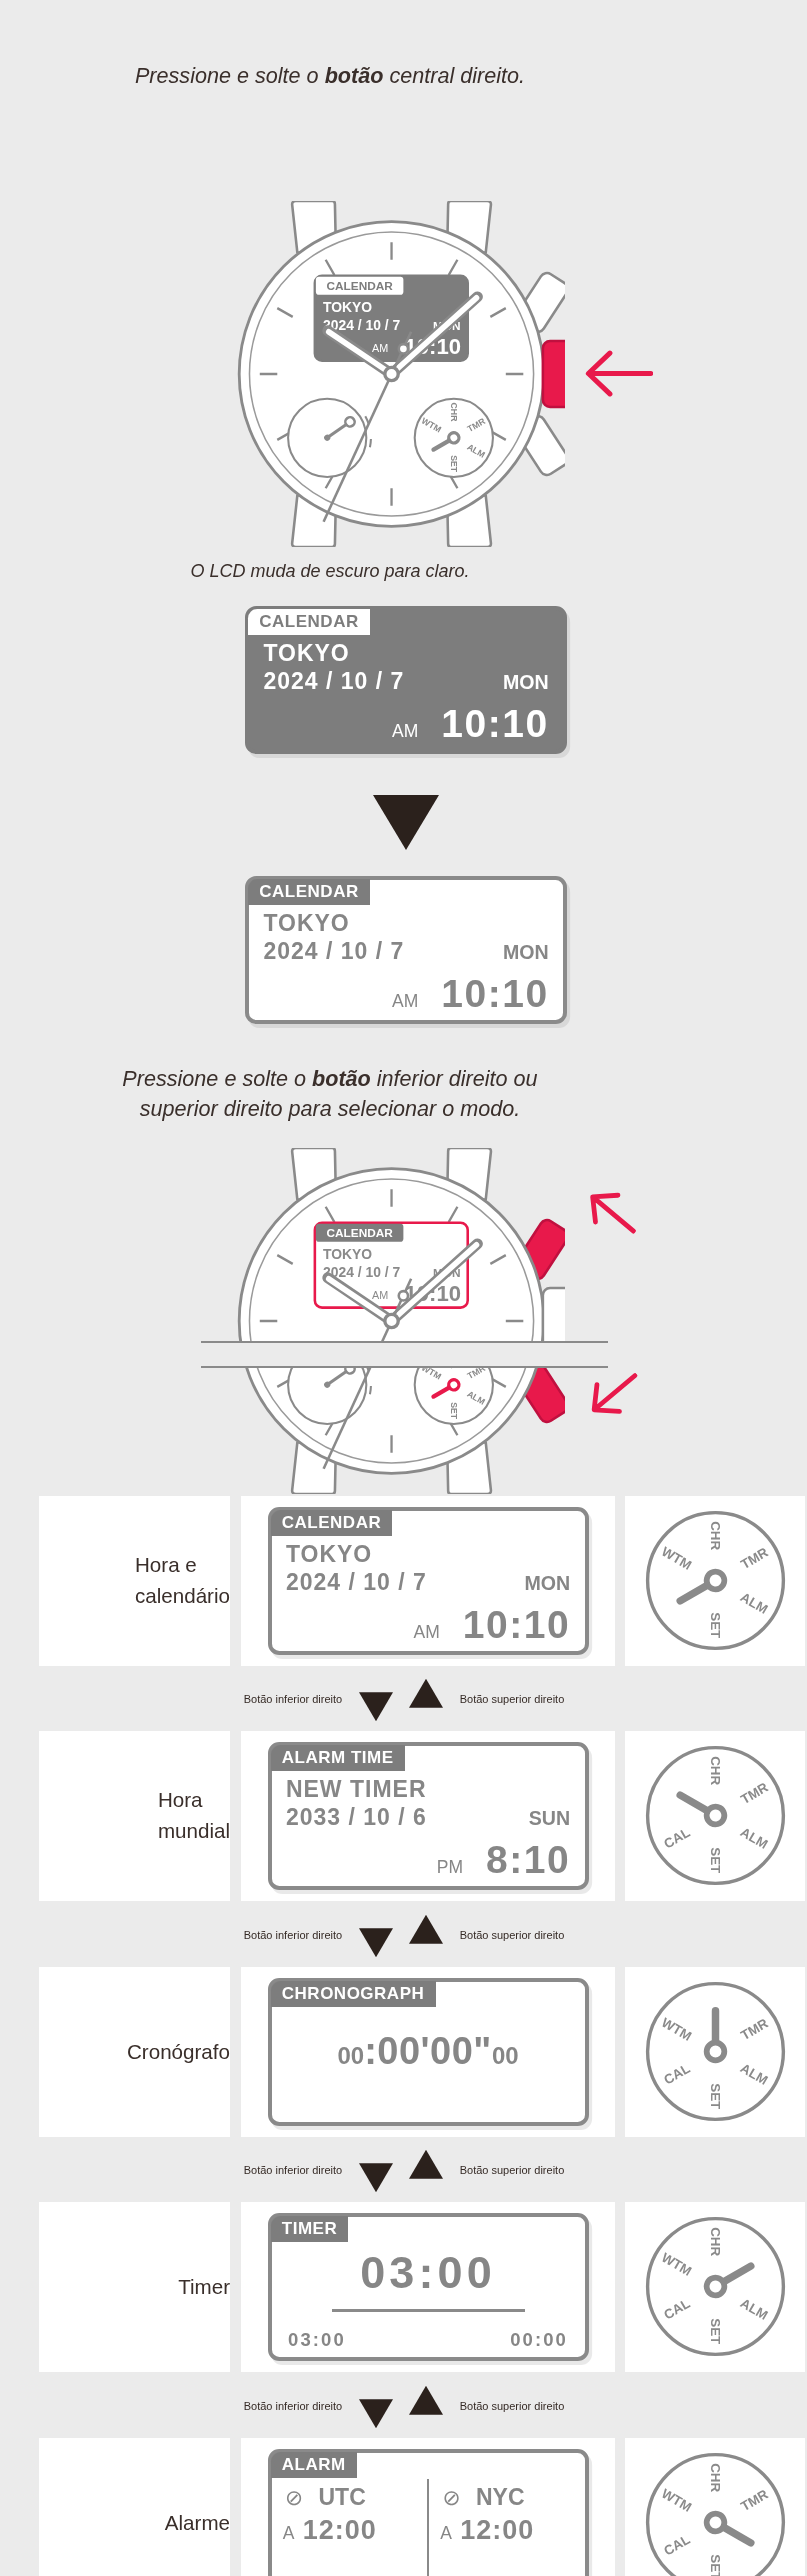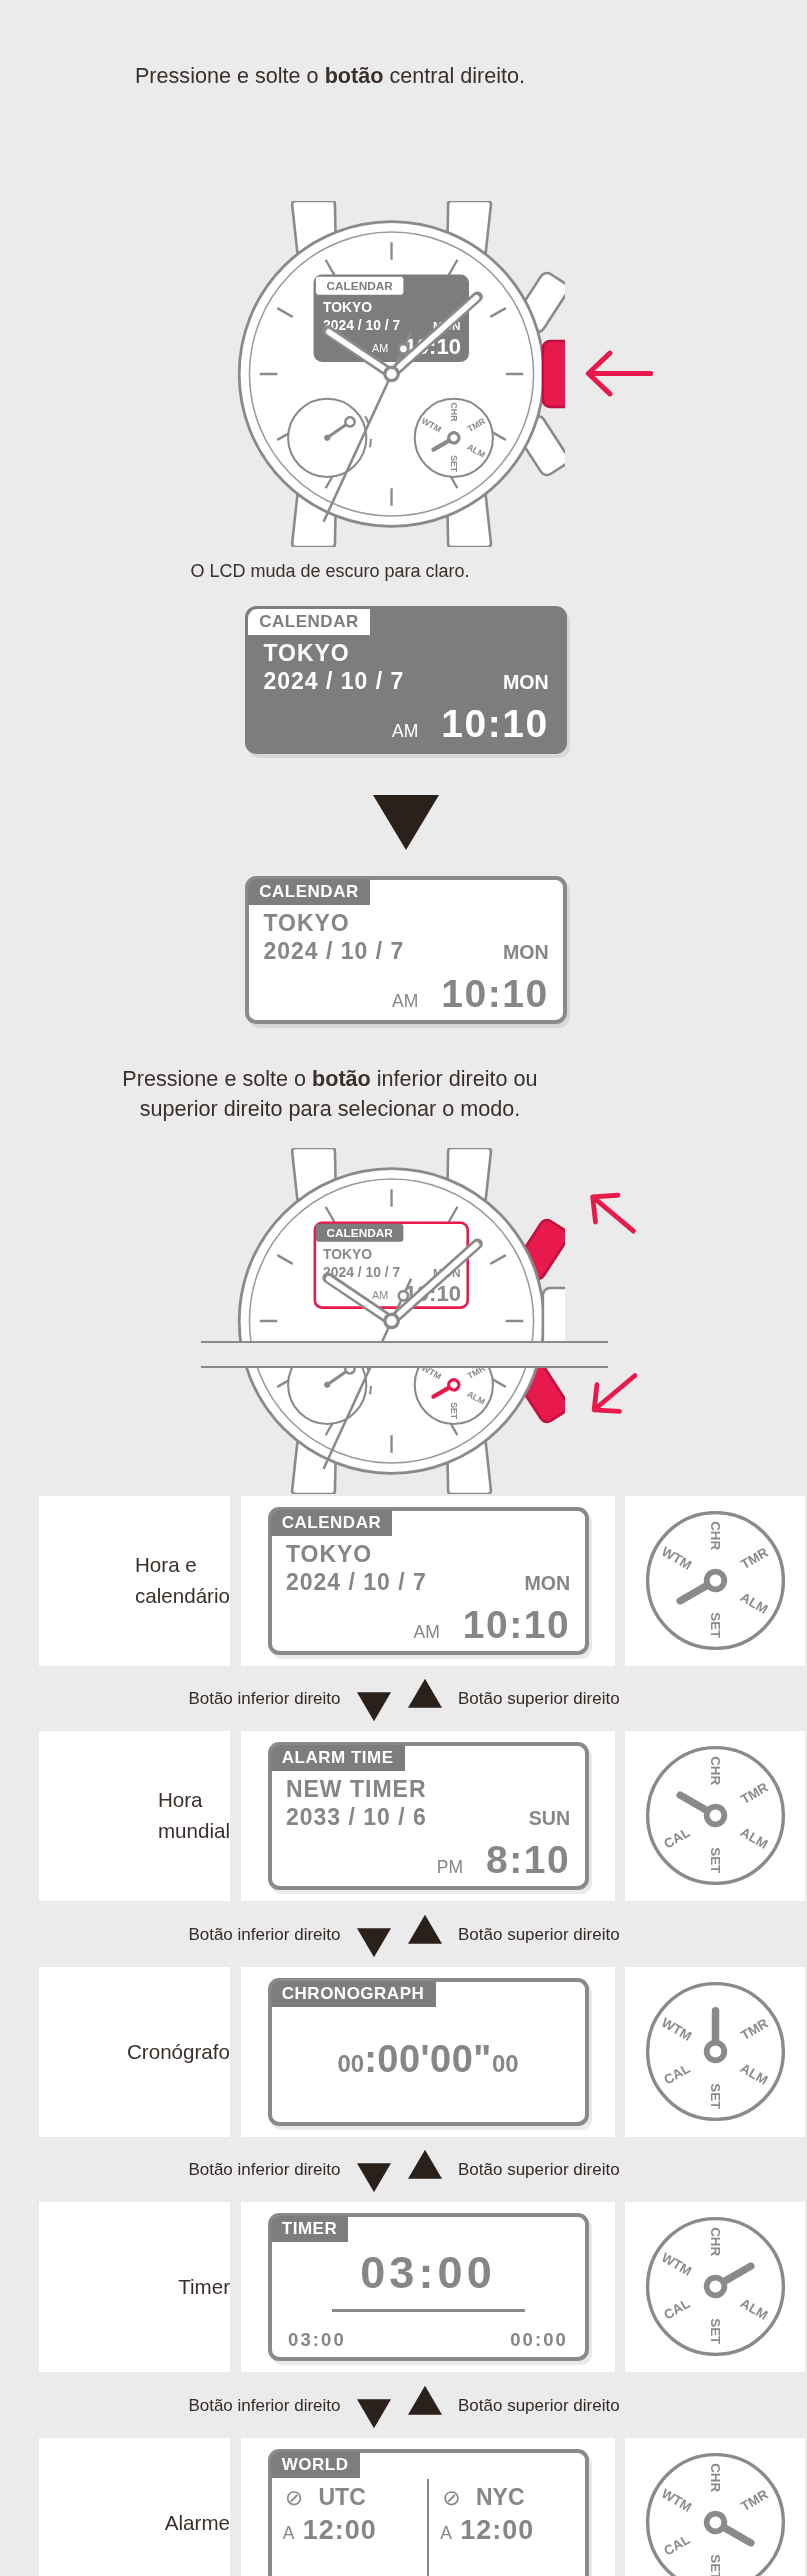--- a/index.html
+++ b/index.html
@@ -1,42 +1,42 @@
 <!DOCTYPE html>
 <html style="font-size:8.2px"><head>
 <meta charset="utf-8">
 <style>
   html,body{margin:0;padding:0;}
   body{background:#ebebeb;font-family:"Liberation Sans", sans-serif;}
   #page{position:relative;width:808px;height:4035px;background:#ebebeb;overflow:hidden;}
   svg{font-family:"Liberation Sans", sans-serif;}
 
   .instr{position:absolute;left:0;width:660px;margin:0;text-align:center;
-         font-size:21.6px;line-height:30px;color:#3a2f2b;}
+         font-size:21.6px;line-height:30px;color:#3a2f2b;font-style:italic;}
   .instr b{font-weight:700;}
 
   
   .lcd{position:absolute;width:313px;height:140px;border-radius:11.3px;
        box-shadow:3.1px 4.1px 0 rgba(120,120,120,0.16);}
   .lcd.light{background:#fff;border:4.1px solid #8a8a8a;color:#868686;}
   .lcd.dark{background:#7d7d7d;border:4.1px solid #7d7d7d;color:#fff;}
   .lcd-tag{position:absolute;top:-1px;left:-1px;padding:2.6px 11.3px 3.6px;
            font-size:17px;font-weight:700;border-top-left-radius:9.3px;letter-spacing:0.5px;}
   .lcd.light .lcd-tag{background:#7d7d7d;color:#fff;}
   .lcd.dark  .lcd-tag{background:#fff;color:#7d7d7d;}
 
   .lcd-city{position:absolute;left:14.4px;top:30px;font-size:23px;font-weight:700;letter-spacing:1px;}
   .lcd-row2{position:absolute;left:14.4px;right:14.4px;top:58px;display:flex;justify-content:space-between;align-items:baseline;}
   .lcd-date{font-size:23px;font-weight:700;letter-spacing:1px;}
   .lcd-dow{font-size:19.6px;font-weight:700;}
   .lcd-row3{position:absolute;left:14.4px;right:14.4px;bottom:7.2px;display:flex;justify-content:flex-end;align-items:baseline;gap:23px;}
   .lcd-ampm{font-size:17.5px;}
   .lcd-time{font-size:39px;font-weight:700;letter-spacing:1.5px;line-height:1;}
 
-  .lcd-chrono{position:absolute;left:0;right:0;top:56px;display:flex;justify-content:center;align-items:baseline;}
+  .lcd-chrono{position:absolute;left:0;right:0;top:48px;display:flex;justify-content:center;align-items:baseline;}
   .ch-sm{font-size:24px;font-weight:700;}
   .ch-bg{font-size:38px;font-weight:700;letter-spacing:0.5px;}
 
   .lcd-timer-main{position:absolute;top:30px;left:0;right:0;text-align:center;font-size:45px;font-weight:700;letter-spacing:4.1px;}
   .lcd-timer-line{position:absolute;left:60px;right:60px;top:92px;height:2.6px;background:#8a8a8a;}
   .lcd-timer-sub{position:absolute;left:16.5px;right:16.5px;bottom:6.2px;display:flex;justify-content:space-between;font-size:18.5px;font-weight:700;letter-spacing:2.1px;}
 
   .lcd-alarm{position:absolute;top:26px;bottom:0;left:0;right:0;display:flex;}
   .alarm-col{flex:1;position:relative;padding:5.2px 0 0 11.3px;}
   .alarm-col.second{border-left:2.6px solid #8a8a8a;}
@@ -51,21 +51,21 @@
 
   
   .mode-row{position:absolute;left:0;width:808px;height:170px;}
   .card{position:absolute;top:0;height:170px;background:#fff;justify-content:flex-end;}
   .name-card{left:39px;width:191px;display:flex;align-items:center;}
   .mode-name{padding-left:19.6px;font-size:20.6px;line-height:1.5;color:#3a2f2b;}
   .lcd-card{left:241px;width:374px;display:flex;align-items:center;justify-content:center;}
   .lcd-card .lcd{position:relative;}
   .dial-card{left:625px;width:180px;display:flex;align-items:center;justify-content:center;}
 
-  .mode-sep{position:absolute;left:0;width:808px;height:41px;display:flex;justify-content:center;align-items:center;gap:16.5px;font-size:17px;color:#352a25;}
+  .mode-sep{position:absolute;left:0;width:808px;height:41px;display:flex;justify-content:center;align-items:center;gap:16.5px;font-size:11px;color:#352a25;}
   .tri{width:0;height:0;border-left:17.5px solid transparent;border-right:17.5px solid transparent;}
   .tri-down{border-top:29px solid #2b211c;transform:translateY(8.2px);}
   .tri-up{border-bottom:29px solid #2b211c;transform:translateY(-5.2px);}
 
   .watch{position:absolute;width:350px;height:346px;}
   .red-arrow{position:absolute;width:72px;height:49px;}
 
   .break-band{position:absolute;background:#ebebeb;border-top:2.6px solid #8a8a8a;border-bottom:2.6px solid #8a8a8a;}
 </style>
 </head>
@@ -393,21 +393,21 @@
     <span class="sep-label">Botão superior direito</span>
   </div>
 
   <div class="mode-row" style="top: 2438px;">
     <div class="card name-card">
       <div class="mode-name"><span>Alarme</span><br><span></span></div>
     </div>
     <div class="card lcd-card">
 
       <div class="lcd light">
-        <div class="lcd-tag">WORLD</div>
+        <div class="lcd-tag">ALARM</div>
         <div class="lcd-alarm">
           <div class="alarm-col">
             <div class="alarm-r1">
                   <span class="alarm-icon">⊘</span>
                   <span>UTC</span>
                 </div>
             <div class="alarm-r2">
                   <span class="alarm-prefix">A</span>
                   <span class="alarm-time">12:00</span>
                 </div>

